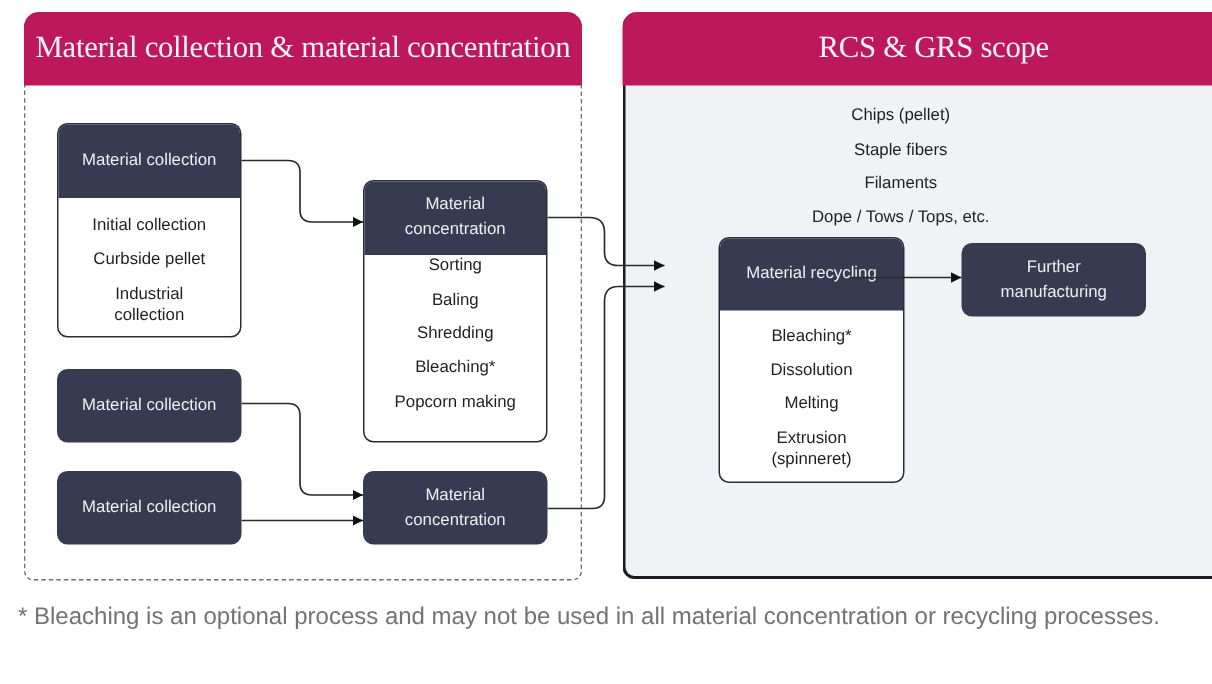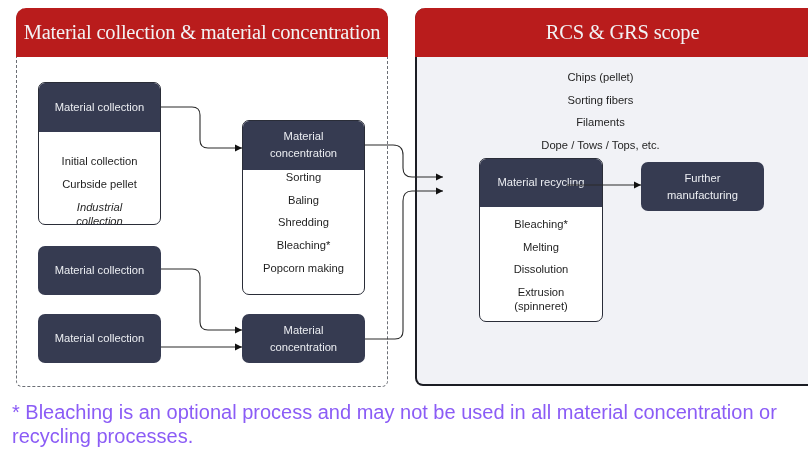--- a/index.html
+++ b/index.html
@@ -6,66 +6,66 @@
   body { width:808px; height:456px; position:relative; overflow:hidden;
          font-family:"Liberation Sans", "DejaVu Sans", sans-serif; color:#1e1e1e; }
   .abs { position:absolute; box-sizing:border-box; }
 
   
   .panel-left { left:16px; top:8px; width:372px; height:379px;
     border:1.3px dashed #6b6e75; border-top:none; border-radius:10px 10px 6px 6px; }
   .panel-right { left:415px; top:8px; width:415px; height:378px;
     background:#f1f2f6; border:2px solid #1b1d24; border-top:none; border-radius:10px 10px 8px 8px; }
   .panel-head { position:absolute; left:-1px; right:-1px; top:0; height:49px;
-    background:#b91c1c; border-radius:10px 10px 0 0;
+    background:#be185d; border-radius:10px 10px 0 0;
     color:#f2f2f4; font-family:"Liberation Serif", "DejaVu Serif", serif;
     font-size:20.5px; display:flex; align-items:center; justify-content:center; letter-spacing:-0.2px; }
   .panel-right .panel-head { left:-2px; right:-2px; }
 
   
   .box { position:absolute; box-sizing:border-box; border-radius:7px; overflow:hidden;
          background:#ffffff; border:1.3px solid #2a2d38; }
   .box.solid { background:#363b51; border:none; display:flex; align-items:center; justify-content:center; }
   .box-head { background:#363b51; color:#eceef2; font-size:11.2px; text-align:center;
          display:flex; align-items:center; justify-content:center; line-height:17px; margin:-1px -1px 0 -1px; }
   .solid-label { color:#eceef2; font-size:11.2px; text-align:center; line-height:17px; }
   .box-list { list-style:none; margin:0; padding:0; text-align:center; font-size:11.2px; color:#1f1f1f; }
   .box-list li { line-height:14px; }
 
   .outputs { position:absolute; left:415px; width:371px; top:66px; text-align:center; font-size:11.2px; color:#1f1f1f; }
   .outputs div { height:22.7px; line-height:22.7px; }
 
-  .footnote { left:12px; top:400px; width:780px; font-size:20px; line-height:24px; color:#8b5cf6; }
+  .footnote { left:12px; top:400px; width:780px; font-size:16px; line-height:24px; color:#737373; }
 
   svg.connectors { position:absolute; left:0; top:0; width:808px; height:456px; pointer-events:none; }
 </style>
 </head>
 <body>
 
 <div class="abs panel-left">
   <div class="panel-head">Material collection &amp; material concentration</div>
 </div>
 
 <div class="abs panel-right">
   <div class="panel-head">RCS &amp; GRS scope</div>
 </div>
 
 <div class="outputs">
   <div>Chips (pellet)</div>
-  <div>Sorting fibers</div>
+  <div>Staple fibers</div>
   <div>Filaments</div>
   <div>Dope / Tows / Tops, etc.</div>
 </div>
 
 <div class="box" style="left:38px;top:82px;width:123px;height:143px;">
   <div class="box-head" style="height:50px;">Material collection</div>
-  <ul class="box-list" style="padding-top:22px;">
+  <ul class="box-list" style="padding-top:11px;">
     <li style="height:23px;">Initial collection</li>
     <li style="height:23px;">Curbside pellet</li>
-    <li style="padding:0 14px;font-style:italic;">Industrial collection</li>
+    <li style="padding:0 14px;">Industrial collection</li>
   </ul>
 </div>
 
 <div class="box solid" style="left:38px;top:246px;width:123px;height:49px;">
   <span class="solid-label">Material collection</span>
 </div>
 
 <div class="box solid" style="left:38px;top:314px;width:123px;height:49px;">
   <span class="solid-label">Material collection</span>
 </div>
@@ -82,22 +82,22 @@
 </div>
 
 <div class="box solid" style="left:242px;top:314px;width:123px;height:49px;padding:0 18px;">
   <span class="solid-label">Material concentration</span>
 </div>
 
 <div class="box" style="left:443px;top:158px;width:124px;height:164px;margin-left:36px;">
   <div class="box-head" style="height:49px;">Material recycling</div>
   <ul class="box-list" style="padding-top:10px;">
     <li style="height:22.7px;">Bleaching*</li>
+    <li style="height:22.7px;">Dissolution</li>
     <li style="height:22.7px;">Melting</li>
-    <li style="height:22.7px;">Dissolution</li>
     <li style="padding:0 22px;">Extrusion (spinneret)</li>
   </ul>
 </div>
 
 <div class="box solid" style="left:641px;top:162px;width:123px;height:49px;padding:0 20px;">
   <span class="solid-label">Further manufacturing</span>
 </div>
 
 <svg class="connectors" viewBox="0 0 808 456">
   <defs>

